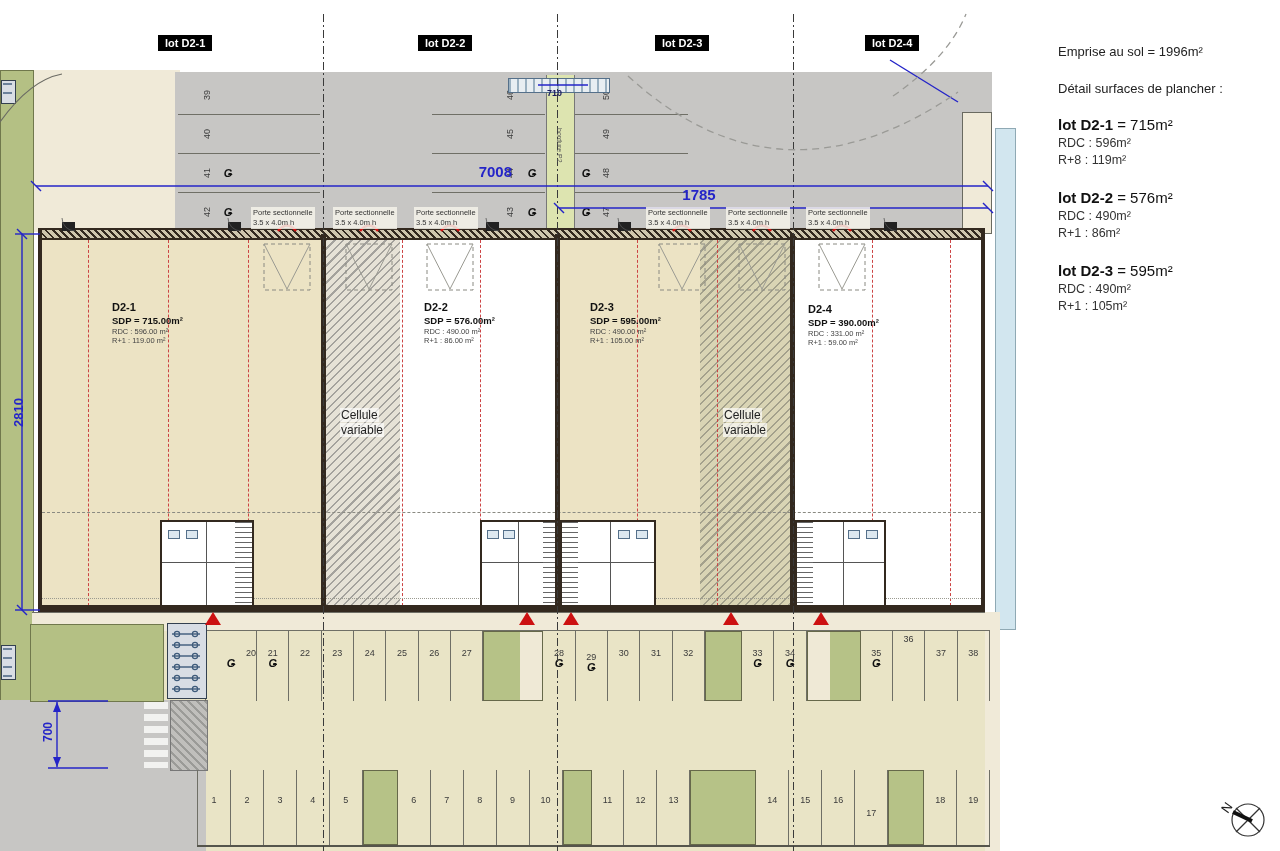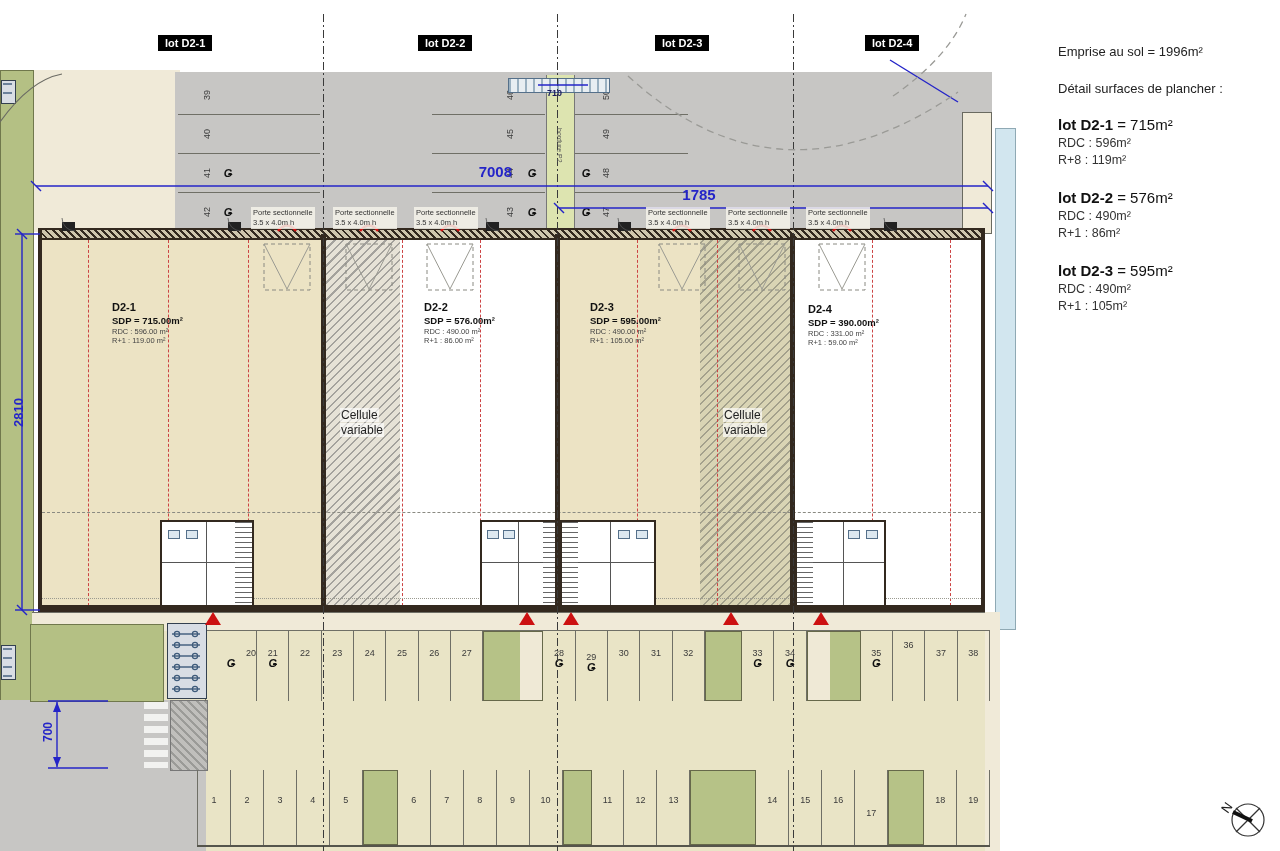--- a/index.html
+++ b/index.html
@@ -278,21 +278,21 @@
       <div class="stall">
         <div class="stallnum" style="margin-top: 17px;">34</div>
         <div class="evg">Ǥ</div>
       </div>
       <div class="island i-cream-green" style="width: 52px; flex: 0 0 52px;"></div>
       <div class="stall">
         <div class="stallnum" style="margin-top: 17px;">35</div>
         <div class="evg">Ǥ</div>
       </div>
       <div class="stall">
-        <div class="stallnum" style="margin-top: 9px;">36</div>
+        <div class="stallnum" style="margin-top: 3px;">36</div>
       </div>
       <div class="stall">
         <div class="stallnum" style="margin-top: 17px;">37</div>
       </div>
       <div class="stall">
         <div class="stallnum" style="margin-top: 17px;">38</div>
       </div>
     </div>
   <div class="abs prow" style="left:197px;top:770px;width:793px;height:75px;border-bottom:2px solid #55554c;">
       <div class="stall">

